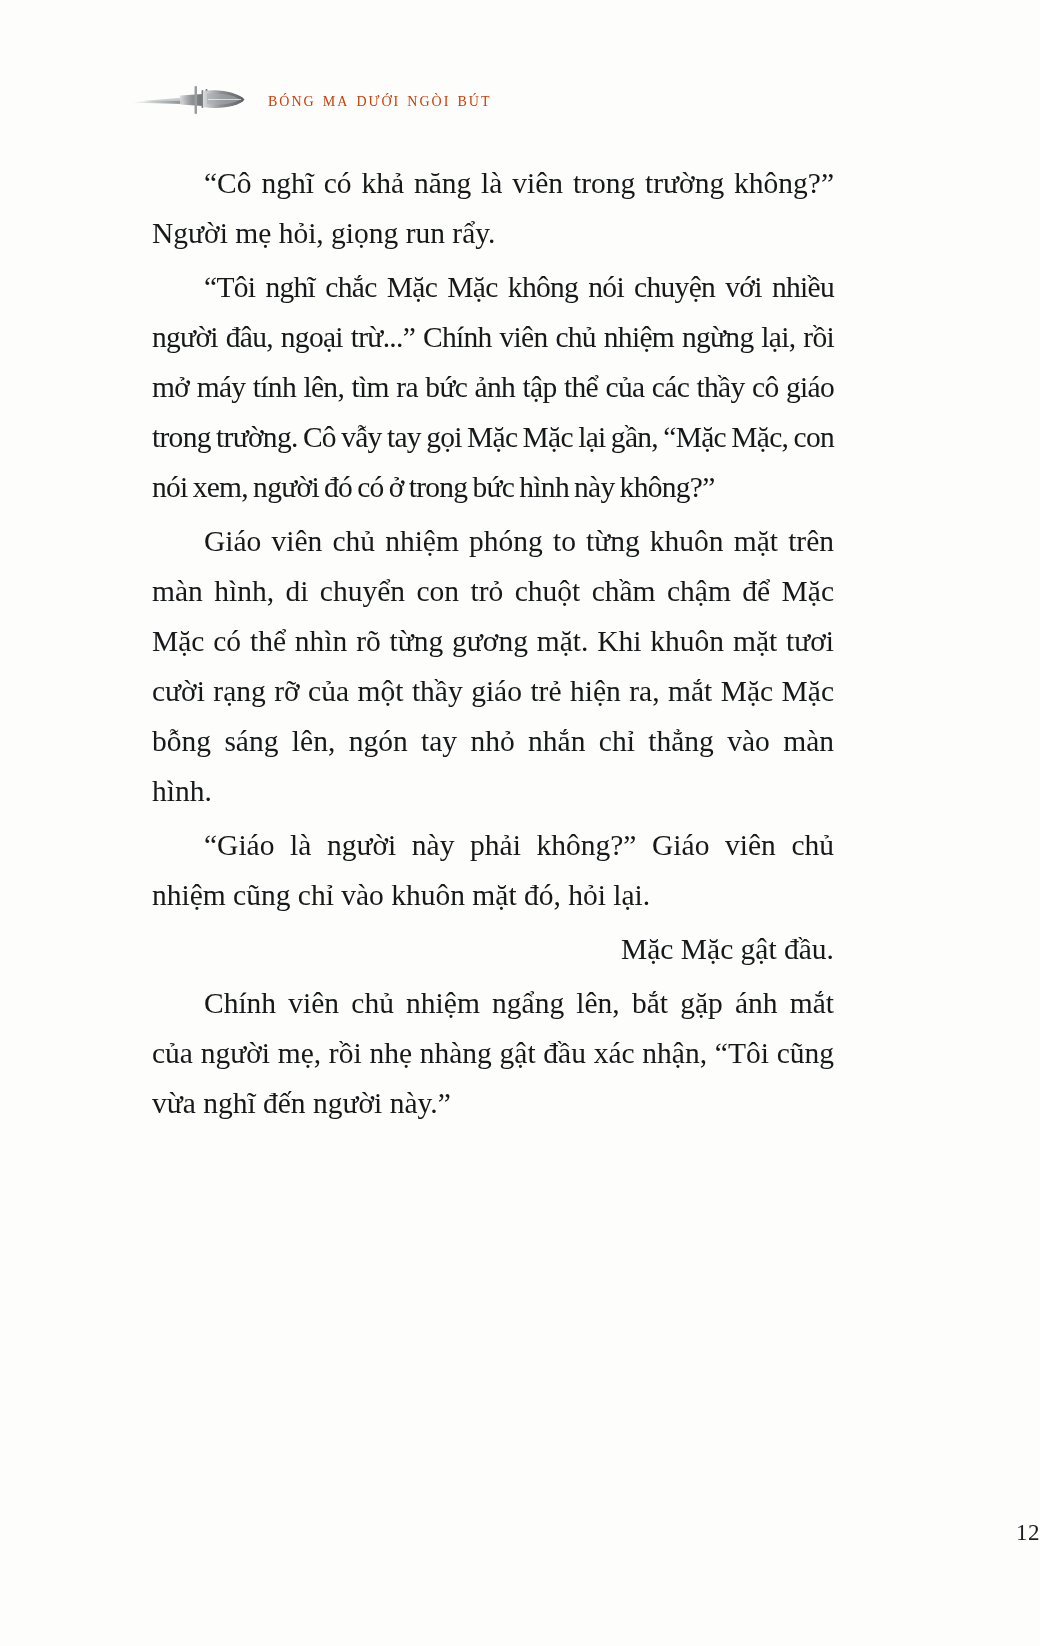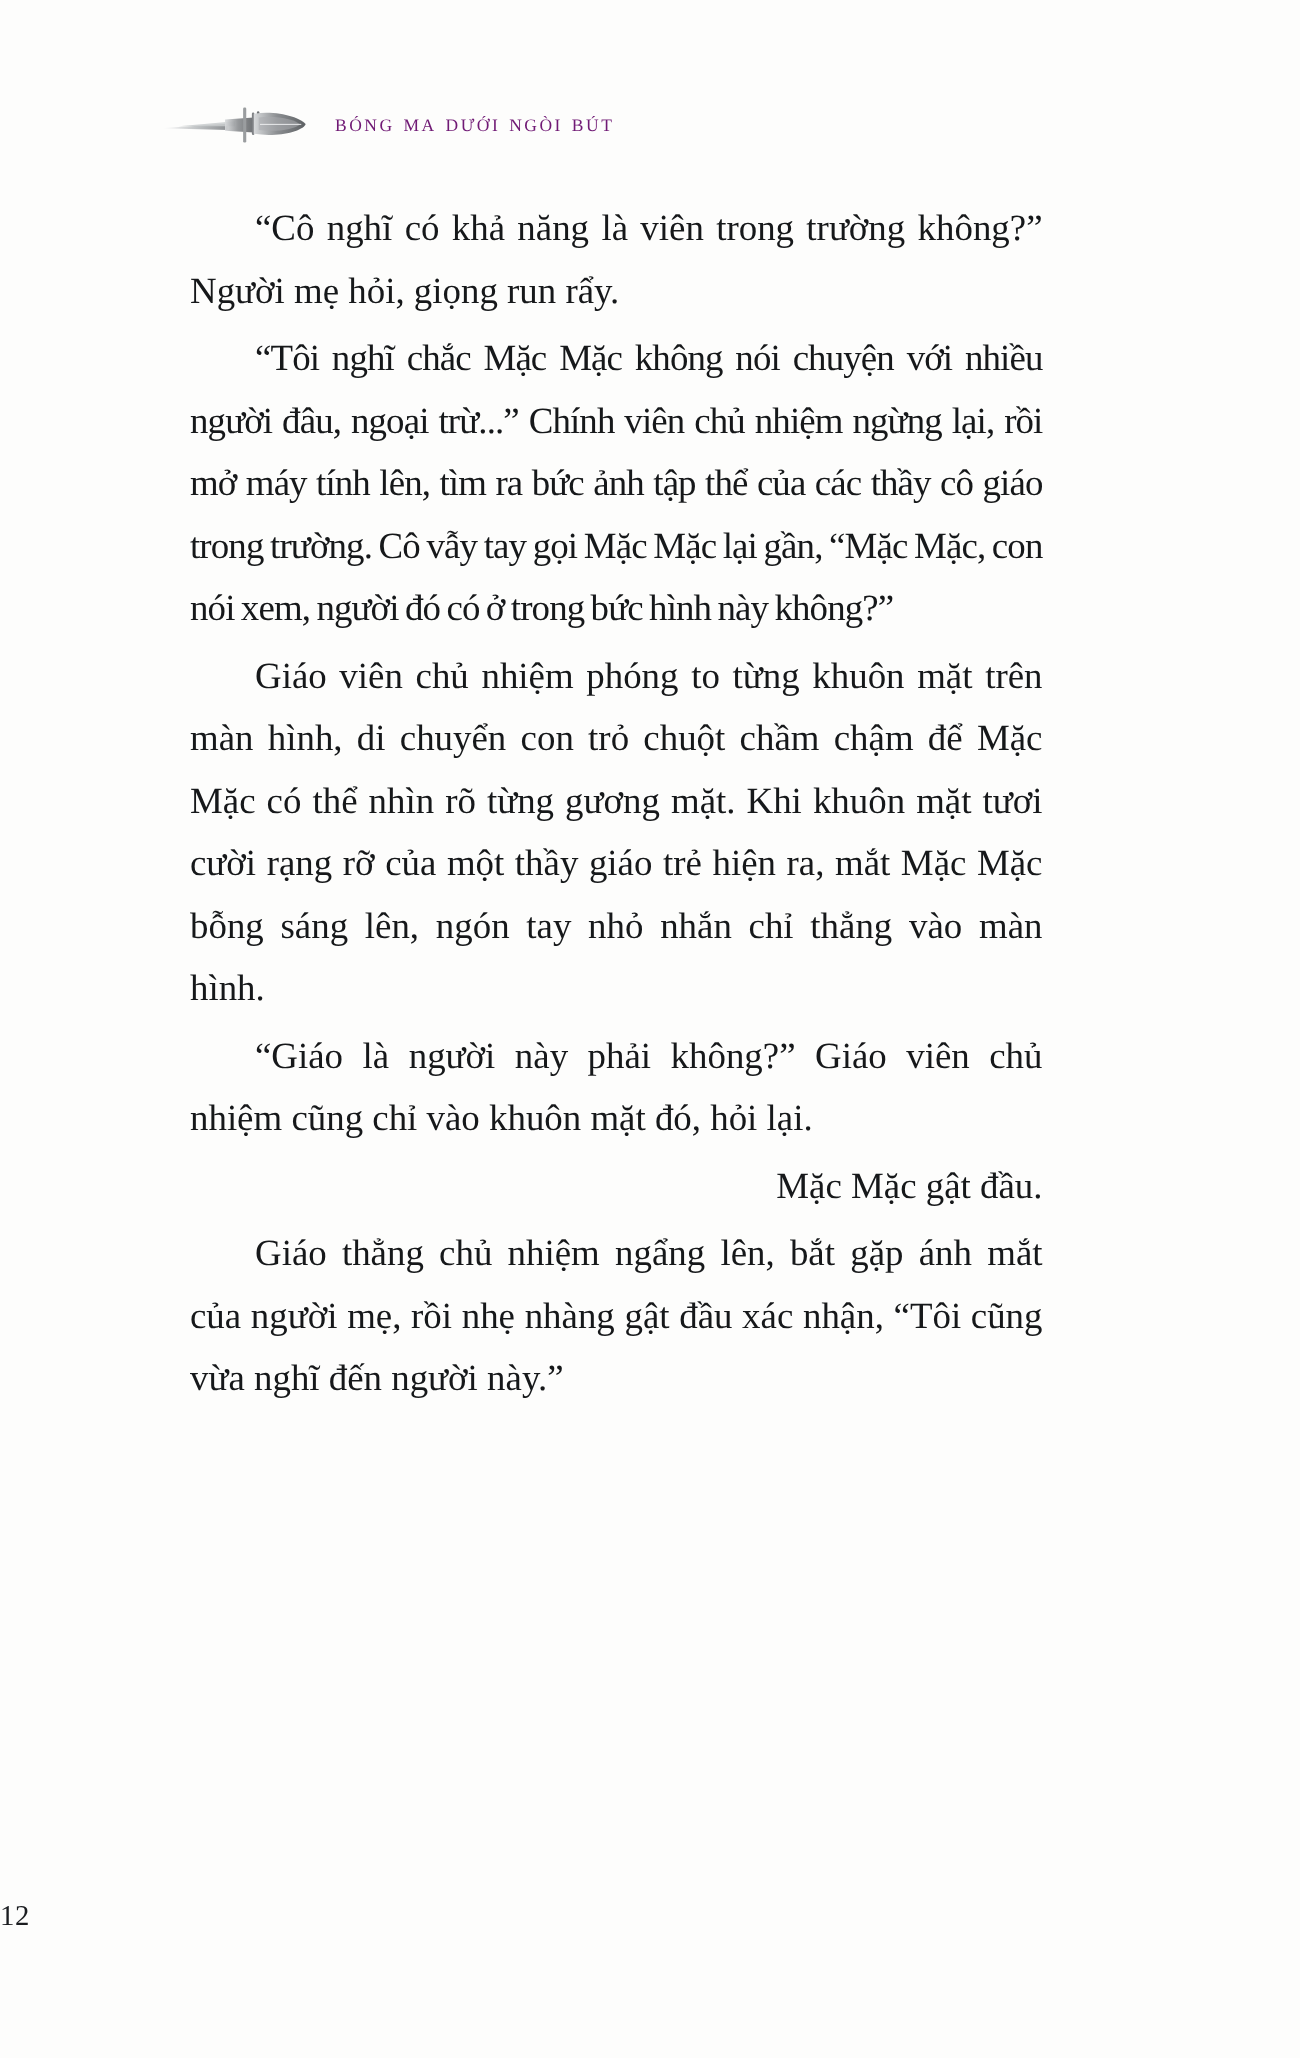--- a/index.html
+++ b/index.html
@@ -37,21 +37,21 @@
     flex: 0 0 auto;
     display: block;
   }
 
   .running-title {
     font-family: "Liberation Serif", "DejaVu Serif", serif;
     font-size: 20.5px;
     letter-spacing: 2.0px;
     font-variant: small-caps;
     text-transform: lowercase;
-    color: #701a75;
+    color: #c2410c;
     white-space: nowrap;
     line-height: 1;
   }
   .running-title::first-letter { font-size: 1em; }
 
   
   .textblock {
     position: absolute;
     left: 152px;
     top: 158px;
@@ -81,21 +81,21 @@
   .para.short {
     text-align: right;
   }
 
   
   .folio {
     position: absolute;
     left: 0;
     right: 0;
     top: 1520px;
-    text-align: left;
+    text-align: right;
     font-size: 23px;
     letter-spacing: 0.5px;
     color: #1b1d20;
     font-family: "Liberation Serif", "DejaVu Serif", serif;
   }
 </style>
 </head>
 <body>
 
 <div class="page">
@@ -133,18 +133,18 @@
 
     <div class="running-title">BÓNG MA DƯỚI NGÒI BÚT</div>
   </div>
 
   <div class="textblock">
     <p class="para">“Cô nghĩ có khả năng là viên trong trường không?” Người mẹ hỏi, giọng run rẩy.</p>
     <p class="para condensed">“Tôi nghĩ chắc Mặc Mặc không nói chuyện với nhiều người đâu, ngoại trừ...” Chính viên chủ nhiệm ngừng lại, rồi mở máy tính lên, tìm ra bức ảnh tập thể của các thầy cô giáo trong trường. Cô vẫy tay gọi Mặc Mặc lại gần, “Mặc Mặc, con nói xem, người đó có ở trong bức hình này không?”</p>
     <p class="para">Giáo viên chủ nhiệm phóng to từng khuôn mặt trên màn hình, di chuyển con trỏ chuột chầm chậm để Mặc Mặc có thể nhìn rõ từng gương mặt. Khi khuôn mặt tươi cười rạng rỡ của một thầy giáo trẻ hiện ra, mắt Mặc Mặc bỗng sáng lên, ngón tay nhỏ nhắn chỉ thẳng vào màn hình.</p>
     <p class="para">“Giáo là người này phải không?” Giáo viên chủ nhiệm cũng chỉ vào khuôn mặt đó, hỏi lại.</p>
     <p class="para short">Mặc Mặc gật đầu.</p>
-    <p class="para">Giáo thẳng chủ nhiệm ngẩng lên, bắt gặp ánh mắt của người mẹ, rồi nhẹ nhàng gật đầu xác nhận, “Tôi cũng vừa nghĩ đến người này.”</p>
+    <p class="para">Chính viên chủ nhiệm ngẩng lên, bắt gặp ánh mắt của người mẹ, rồi nhẹ nhàng gật đầu xác nhận, “Tôi cũng vừa nghĩ đến người này.”</p>
   </div>
 
   <div class="folio">12</div>
 
 </div>
 
 </body></html>

